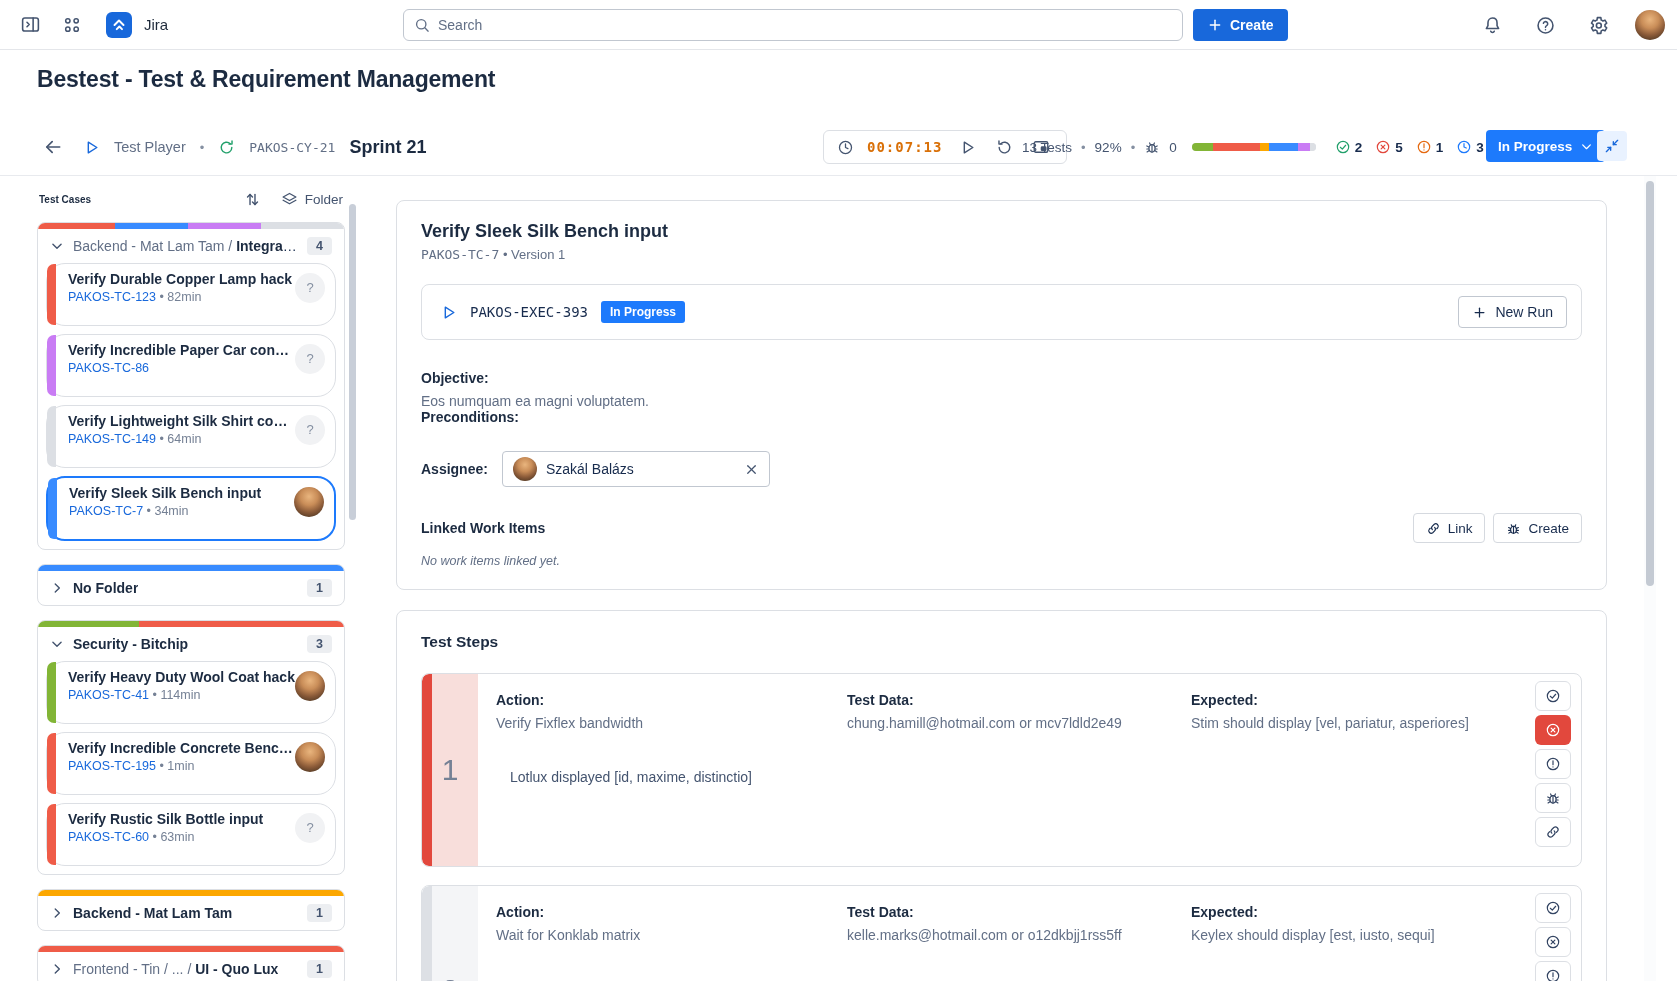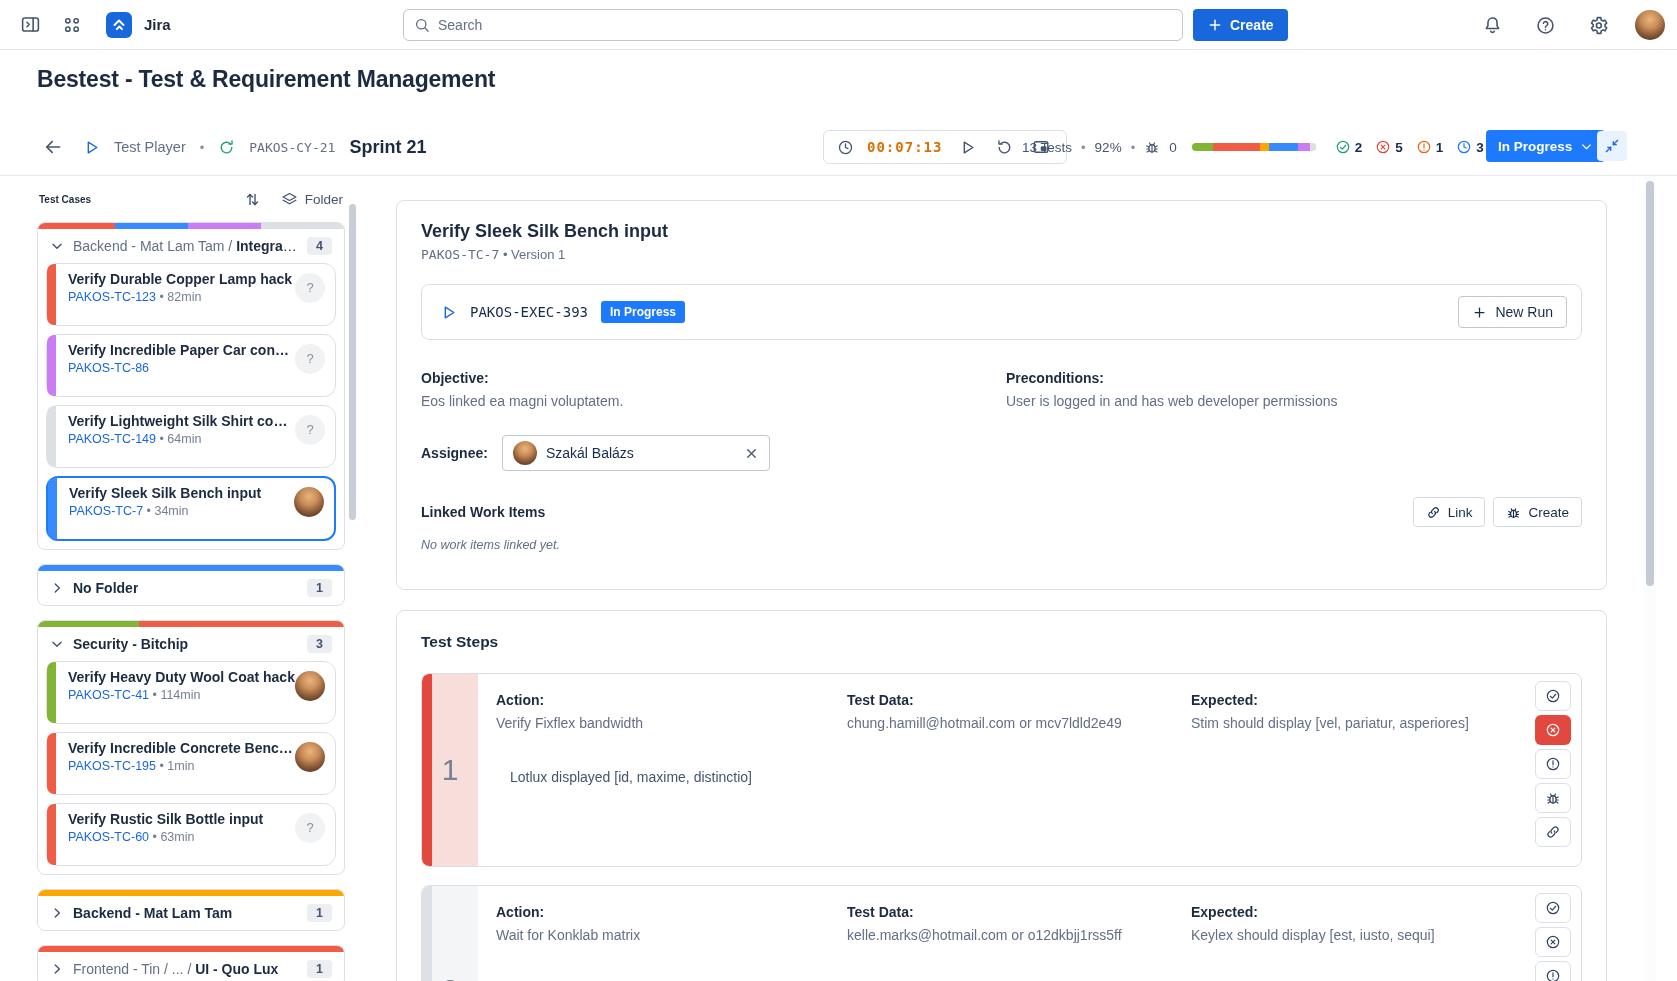--- a/index.html
+++ b/index.html
@@ -9,21 +9,21 @@
   .ic { stroke:currentColor; fill:none; stroke-width:1.8; stroke-linecap:round; stroke-linejoin:round; }
 
   
   .topbar { position:absolute; left:0; top:0; width:1677px; height:50px; background:#fff;
     border-bottom:1px solid #e4e6ea; display:flex; align-items:center; z-index:10; }
   .tb-left { display:flex; align-items:center; gap:10px; padding-left:14px; color:#44546f; }
   .tb-iconbtn { width:32px; height:32px; border:none; background:transparent; border-radius:4px;
     display:flex; align-items:center; justify-content:center; color:#44546f; cursor:pointer; }
   .jira-logo { width:26px; height:26px; border-radius:6px; background:#1868db; margin-left:8px;
     display:flex; align-items:center; justify-content:center; }
-  .jira-name { font-size:15px; font-weight:700; color:#1e2a3a; margin-left:2px; }
+  .jira-name { font-size:15px; font-weight:400; color:#1e2a3a; margin-left:2px; }
   .search-wrap { position:absolute; left:403px; top:9px; width:780px; height:32px; }
   .search-wrap input { width:100%; height:100%; border:1px solid #c1c7d0; border-radius:6px;
     padding:0 10px 0 34px; font-size:14px; color:#172b4d; outline:none; font-family:inherit; }
   .search-wrap input::placeholder { color:#626f86; }
   .search-ic { position:absolute; left:10px; top:7px; color:#626f86; }
   .create-btn { position:absolute; left:1193px; top:9px; height:32px; padding:0 14px; border:none;
     border-radius:4px; color:#fff; font-size:14px; font-weight:600; display:flex; align-items:center;
     gap:7px; cursor:pointer; font-family:inherit; }
   .tb-right { position:absolute; right:12px; top:0; height:50px; display:flex; align-items:center; gap:21px; color:#44546f; }
   .avatar { border-radius:50%; background:radial-gradient(circle at 50% 32%, #e9b57e 0%, #c98d58 34%, #8a5a38 62%, #4e3723 88%); }
@@ -67,21 +67,21 @@
   .group { border:1px solid #dcdfe4; border-radius:8px; overflow:hidden; background:#fff; margin-bottom:14px; }
   .gstrip { height:6px; display:flex; }
   .gstrip span { height:100%; }
   .ghead { display:flex; align-items:center; gap:9px; padding:8px 12px; cursor:pointer; min-height:34px; }
   .gchev { color:#44546f; flex-shrink:0; }
   .gname { font-size:14px; white-space:nowrap; overflow:hidden; text-overflow:ellipsis; }
   .gname .pre { color:#626f86; font-weight:400; }
   .gname .bld { color:#1c2b41; font-weight:700; }
   .gbadge { margin-left:auto; background:#eceef1; color:#44546f; font-size:12.5px; font-weight:600;
     border-radius:4px; padding:2px 9px; flex-shrink:0; }
-  .tc-card { position:relative; border:1px solid #dcdfe4; border-radius:12px; margin:0 8px 8px;
+  .tc-card { position:relative; border:1px solid #dcdfe4; border-radius:19px; margin:0 8px 8px;
     min-height:52px; display:flex; align-items:center; padding:7px 10px 21px 21px; cursor:pointer; background:#fff; }
   .tc-card.selected { border:2px solid #1d7afc; }
   .tc-stripe { position:absolute; left:0; top:0; bottom:0; width:9px; border-radius:7px 0 0 7px; }
   .tc-card.selected .tc-stripe { border-radius:6px 0 0 6px; }
   .tc-body { min-width:0; }
   .tc-title { font-size:14px; font-weight:600; color:#1c2b41; white-space:nowrap; overflow:hidden; text-overflow:ellipsis; }
   .tc-meta { font-size:12.5px; margin-top:3px; color:#758195; }
   .tc-id { color:#1868db; font-weight:500; }
   .avatar-q { width:30px; height:30px; border-radius:50%; background:#f1f2f4; color:#8590a2;
     display:flex; align-items:center; justify-content:center; font-size:13px; flex-shrink:0; margin-left:auto; }
@@ -95,21 +95,21 @@
   .m-title { font-size:18px; font-weight:700; color:#1c2b41; }
   .m-sub { margin-top:5px; font-size:13px; color:#626f86; }
   .mono { font-family:"DejaVu Sans Mono", monospace; }
   .run-bar { margin-top:22px; height:56px; border:1px solid #dcdfe4; border-radius:8px;
     display:flex; align-items:center; padding:0 14px 0 18px; gap:13px; }
   .run-id { font-family:"DejaVu Sans Mono", monospace; font-size:14px; color:#172b4d; }
   .run-badge { color:#fff; font-size:12px; font-weight:700; border-radius:3px; padding:4px 9px; }
   .newrun-btn { margin-left:auto; height:32px; border:1px solid #c1c7d0; border-radius:4px; background:#fff;
     display:flex; align-items:center; gap:8px; padding:0 13px; font-size:14px; font-weight:500;
     color:#172b4d; cursor:pointer; font-family:inherit; }
-  .cols { margin-top:30px; display:flex; }
+  .cols { margin-top:30px; display:flex;flex-direction:column; }
   .col-l { width:585px; }
   .col-r { flex:1; }
   .f-label { font-size:14px; font-weight:700; color:#1c2b41; }
   .f-value { margin-top:7px; font-size:14px; color:#626f86; }
   .assignee-row { margin-top:26px; display:flex; align-items:center; gap:14px; }
   .chip { width:268px; height:36px; border:1px solid #c1c7d0; border-radius:4px; display:flex;
     align-items:center; gap:9px; padding:0 10px; cursor:pointer; background:#fff; }
   .chip-name { font-size:14px; color:#172b4d; }
   .chip-x { margin-left:auto; color:#44546f; background:none; border:none; cursor:pointer; display:flex; }
   .linked-row { margin-top:26px; display:flex; align-items:center; }
@@ -586,25 +586,24 @@
             <line x1="5" y1="12" x2="19" y2="12"></line>
           </svg>
       </span>
       <span>New Run</span>
     </button>
   </div>
 
   <div class="cols">
     <div class="col-l">
       <div class="f-label">Objective:</div>
-      <div class="f-value">Eos linked ea magni voluptatem.</div>
+      <div class="f-value">Eos numquam ea magni voluptatem.</div>
     </div>
     <div class="col-r">
       <div class="f-label">Preconditions:</div>
-      <div class="f-value">User is logged in and has web developer permissions</div>
     </div>
   </div>
 
   <div class="assignee-row">
     <span class="f-label">Assignee:</span>
     <div class="chip">
       <span class="avatar av24"></span>
       <span class="chip-name">Szakál Balázs</span>
       <button class="chip-x">
         <span>

